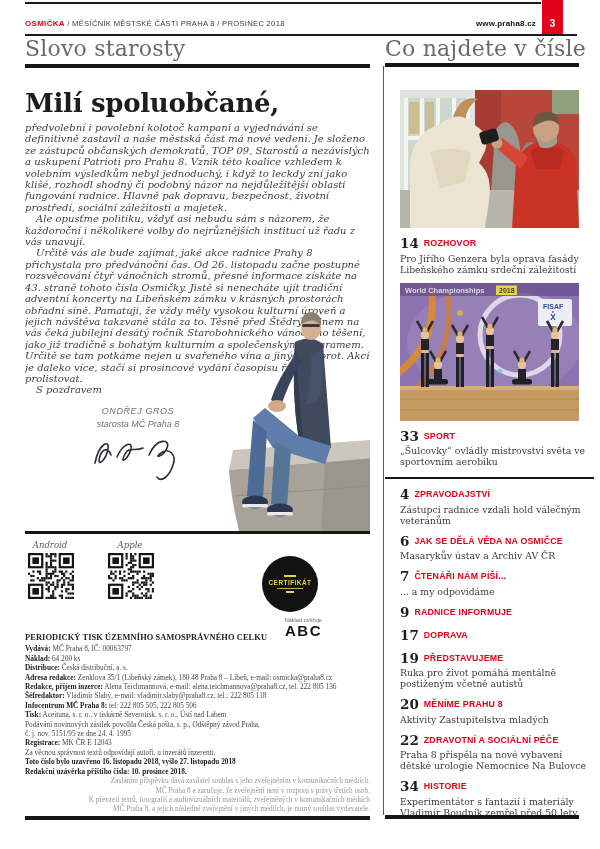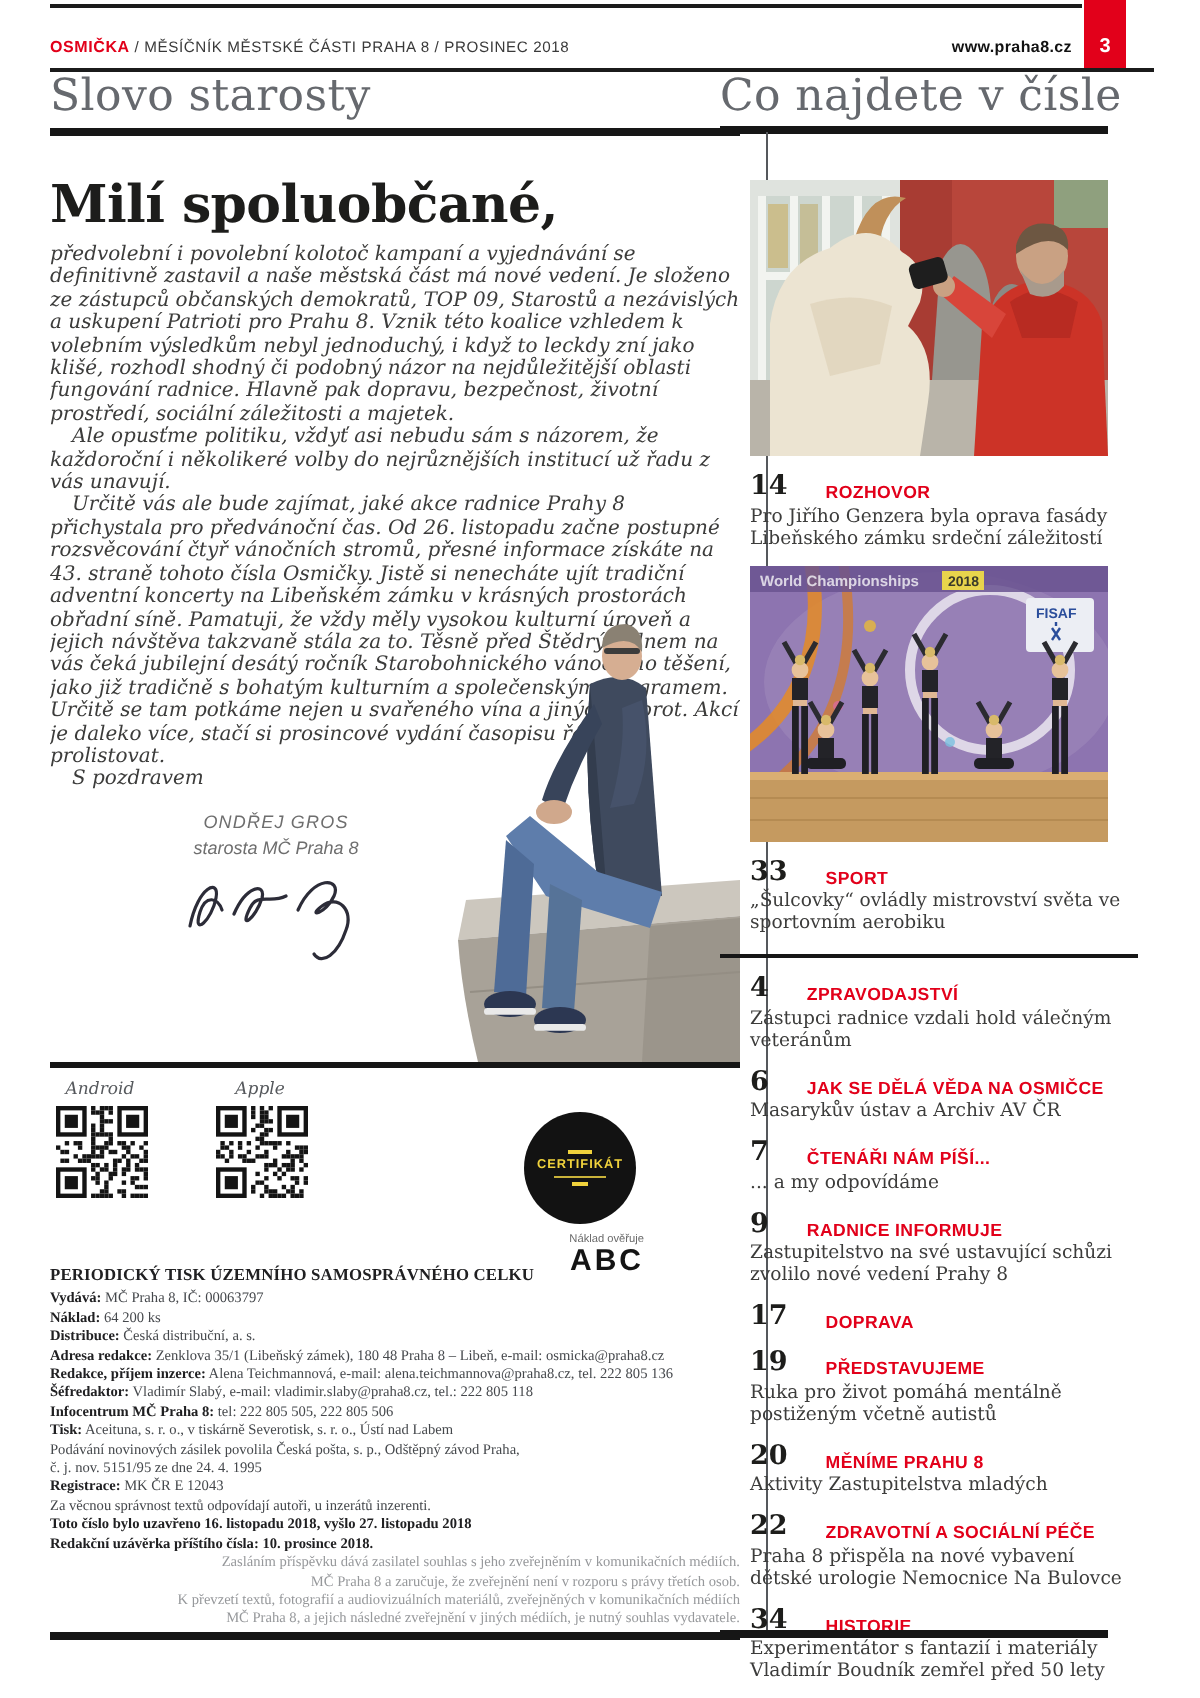--- a/index.html
+++ b/index.html
@@ -40,26 +40,26 @@
   .certbadge .tiny{width:26px;height:1.5px;background:#c9b23a;}
   .abcblock{text-align:right;font-family:"Liberation Sans",sans-serif;}
   .abcsmall{font-size:5.6px;color:#6a6a6a;}
   .abclogo{font-size:15px;font-weight:bold;color:#141414;letter-spacing:1.5px;line-height:1.05;}
   .imprint{font-family:"Liberation Serif",serif;font-size:7.3px;line-height:9.4px;color:#45484c;}
   .imprint .ih{font-size:8.4px;font-weight:bold;color:#202022;margin-bottom:2px;letter-spacing:.1px;}
   .imprint b{color:#202022;}
   .imprint .boldline{font-weight:bold;color:#202022;}
   .imprint .notice{color:#96989b;text-align:right;}
   
-  .rcol{left:360px;width:194px;}
+  .rcol{left:385px;width:194px;}
   .vdivider{position:absolute;left:383px;top:66px;height:749px;width:1px;background:#55585c;}
   .rcol-inner{padding-left:15px;}
   .photo{display:block;}
   .toc-item{margin-top:7px;}
-  .toc-head{display:flex;align-items:flex-end;gap:19px;}
+  .toc-head{display:flex;align-items:center;gap:5px;}
   .toc-num{font-family:"DejaVu Serif",serif;font-weight:bold;font-size:13.5px;color:#1d1d1b;}
   .toc-label{font-family:"Liberation Sans",sans-serif;font-weight:bold;font-size:8.8px;color:#e2001a;letter-spacing:.2px;white-space:nowrap;}
   .toc-desc{font-size:9.3px;line-height:11px;color:#3c3c3b;margin-top:1.5px;}
 </style>
 </head>
 <body>
 
 <div id="page">
 
   <div class="topline"></div>
@@ -566,21 +566,20 @@
           <span class="toc-num">7</span>
           <span class="toc-label">ČTENÁŘI NÁM PÍŠÍ...</span>
         </div>
       <div class="toc-desc">... a my odpovídáme</div>
     </div>
     <div class="toc-item">
       <div class="toc-head">
           <span class="toc-num">9</span>
           <span class="toc-label">RADNICE INFORMUJE</span>
         </div>
-      <div class="toc-desc">Zastupitelstvo na své ustavující schůzi zvolilo nové vedení Prahy 8</div>
     </div>
     <div class="toc-item">
       <div class="toc-head">
           <span class="toc-num">17</span>
           <span class="toc-label">DOPRAVA</span>
         </div>
     </div>
     <div class="toc-item">
       <div class="toc-head">
           <span class="toc-num">19</span>

